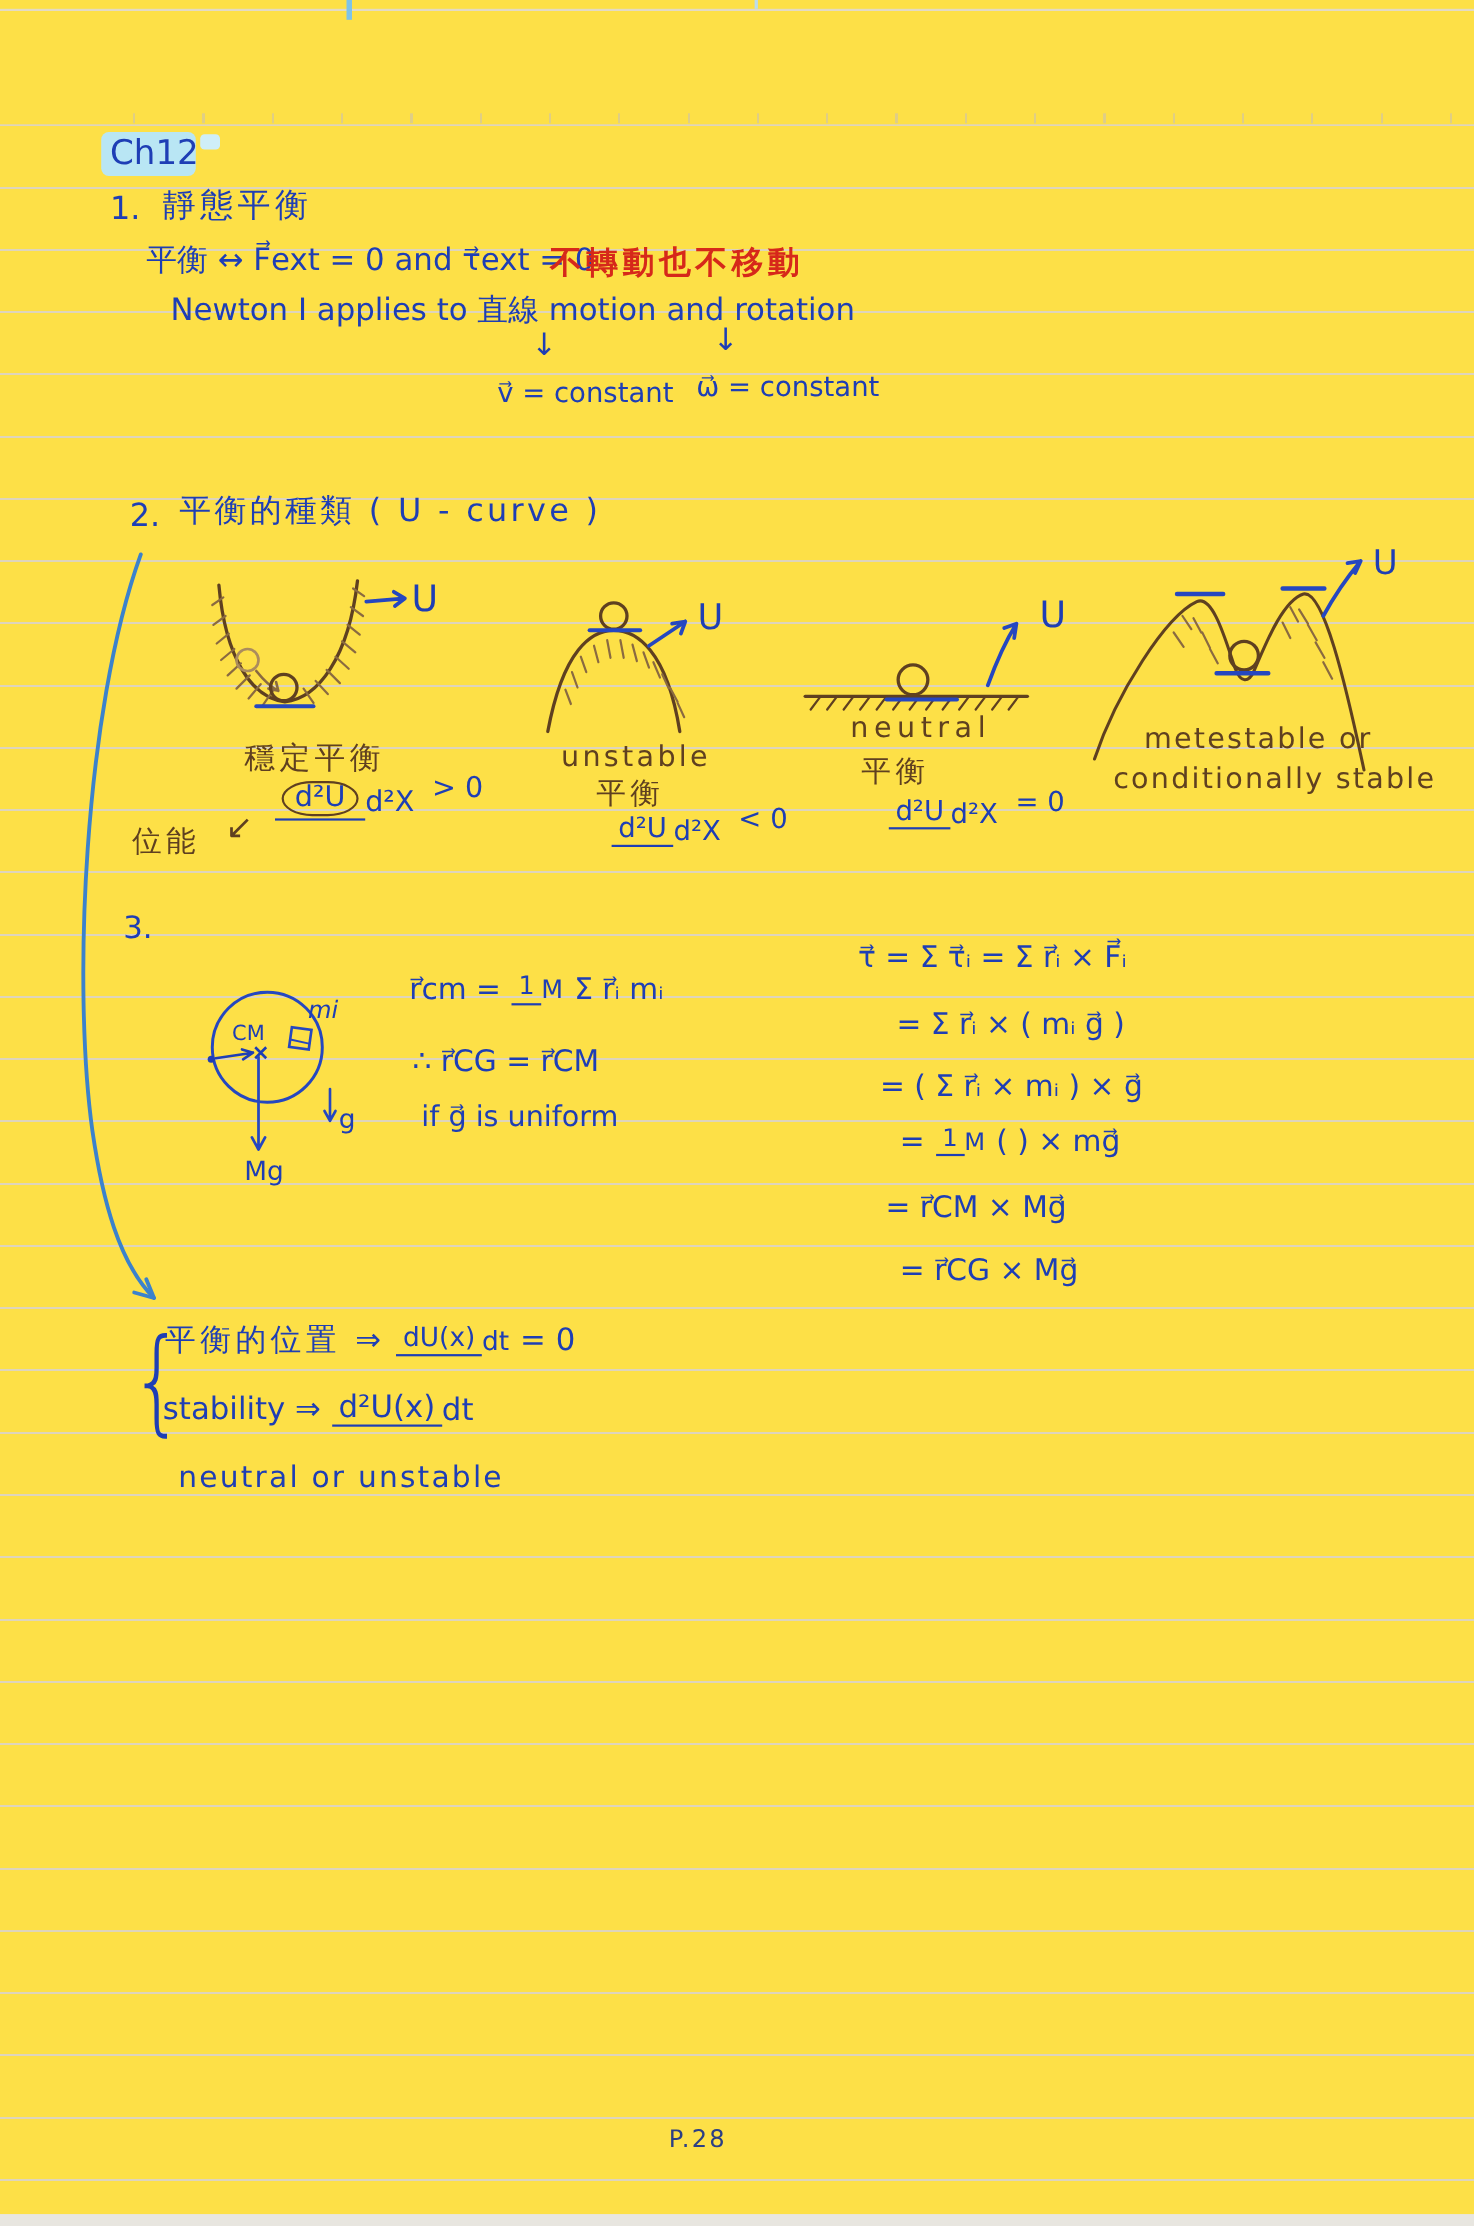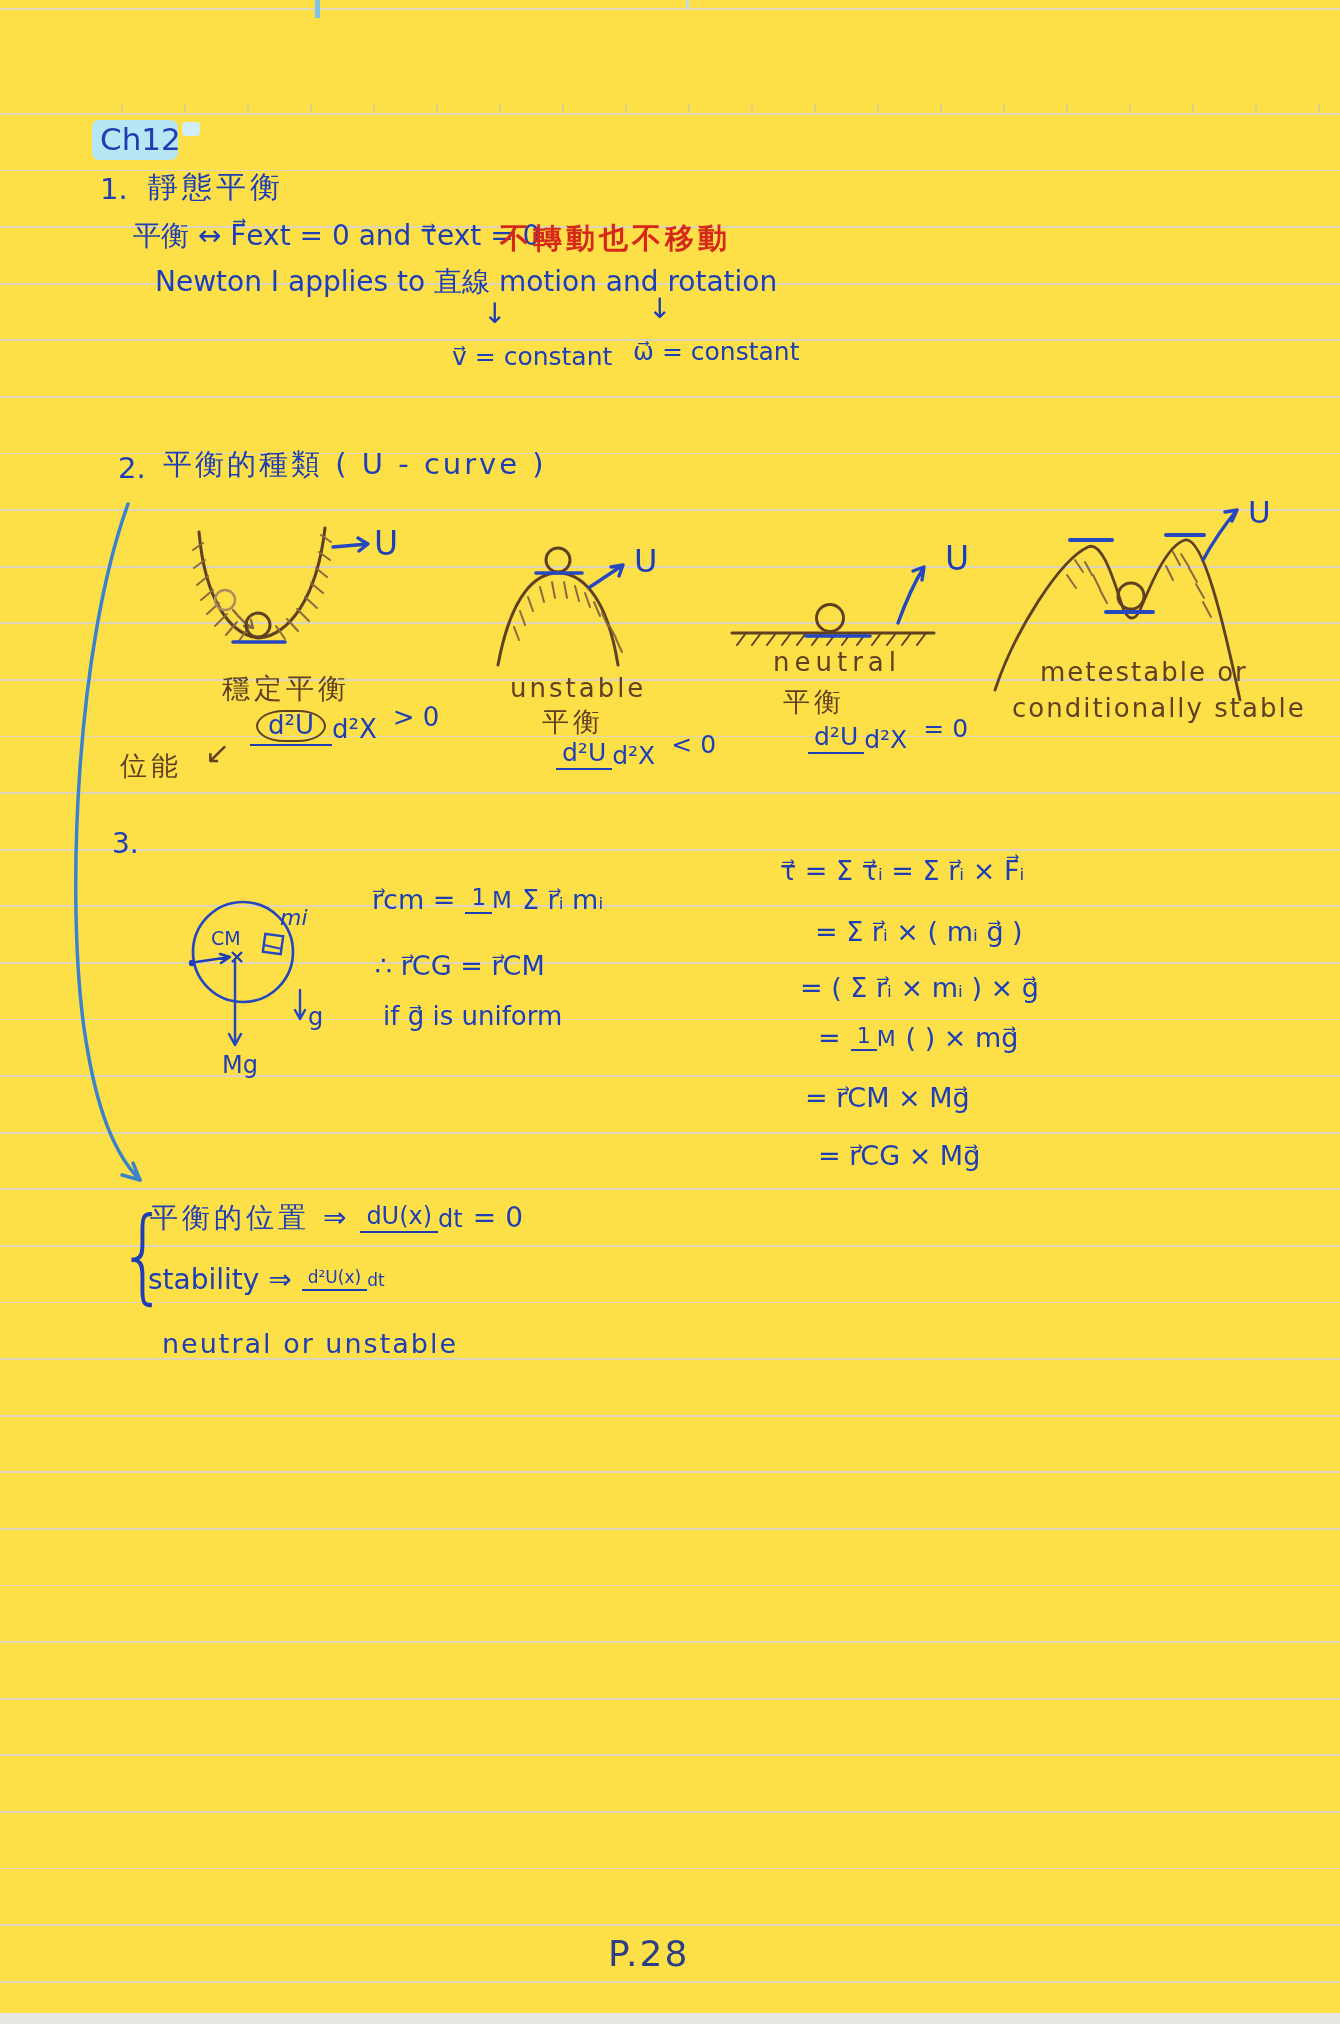--- a/index.html
+++ b/index.html
@@ -178,21 +178,21 @@
   <div class="abs hw blue eqrow" style="left:150px;top:1202px;font-size:28px;">
     <span class="cjk">平衡的位置 ⇒</span>
     <span class="frac" style="font-size:24px;">
       <span class="num">dU(x)</span>
       <span class="den">dt</span>
     </span>
     <span>= 0</span>
   </div>
   <div class="abs hw blue eqrow" style="left:148px;top:1264px;font-size:28px;">
     <span>stability ⇒</span>
-    <span class="frac" style="font-size:17px;">
+    <span class="frac" style="font-size:28px;">
       <span class="num">d²U(x)</span>
       <span class="den">dt</span>
     </span>
   </div>
   <div class="abs hw blue" style="left:162px;top:1328px;font-size:27px;letter-spacing:2px;">neutral or unstable</div>
 
-  <div class="abs hw" style="left:608px;top:1933px;font-size:36px;color:#2c3f85;letter-spacing:2px;text-align:right;">P.28</div>
+  <div class="abs hw" style="left:608px;top:1933px;font-size:22px;color:#2c3f85;letter-spacing:2px;text-align:right;">P.28</div>
 </div>
 
 </body></html>

